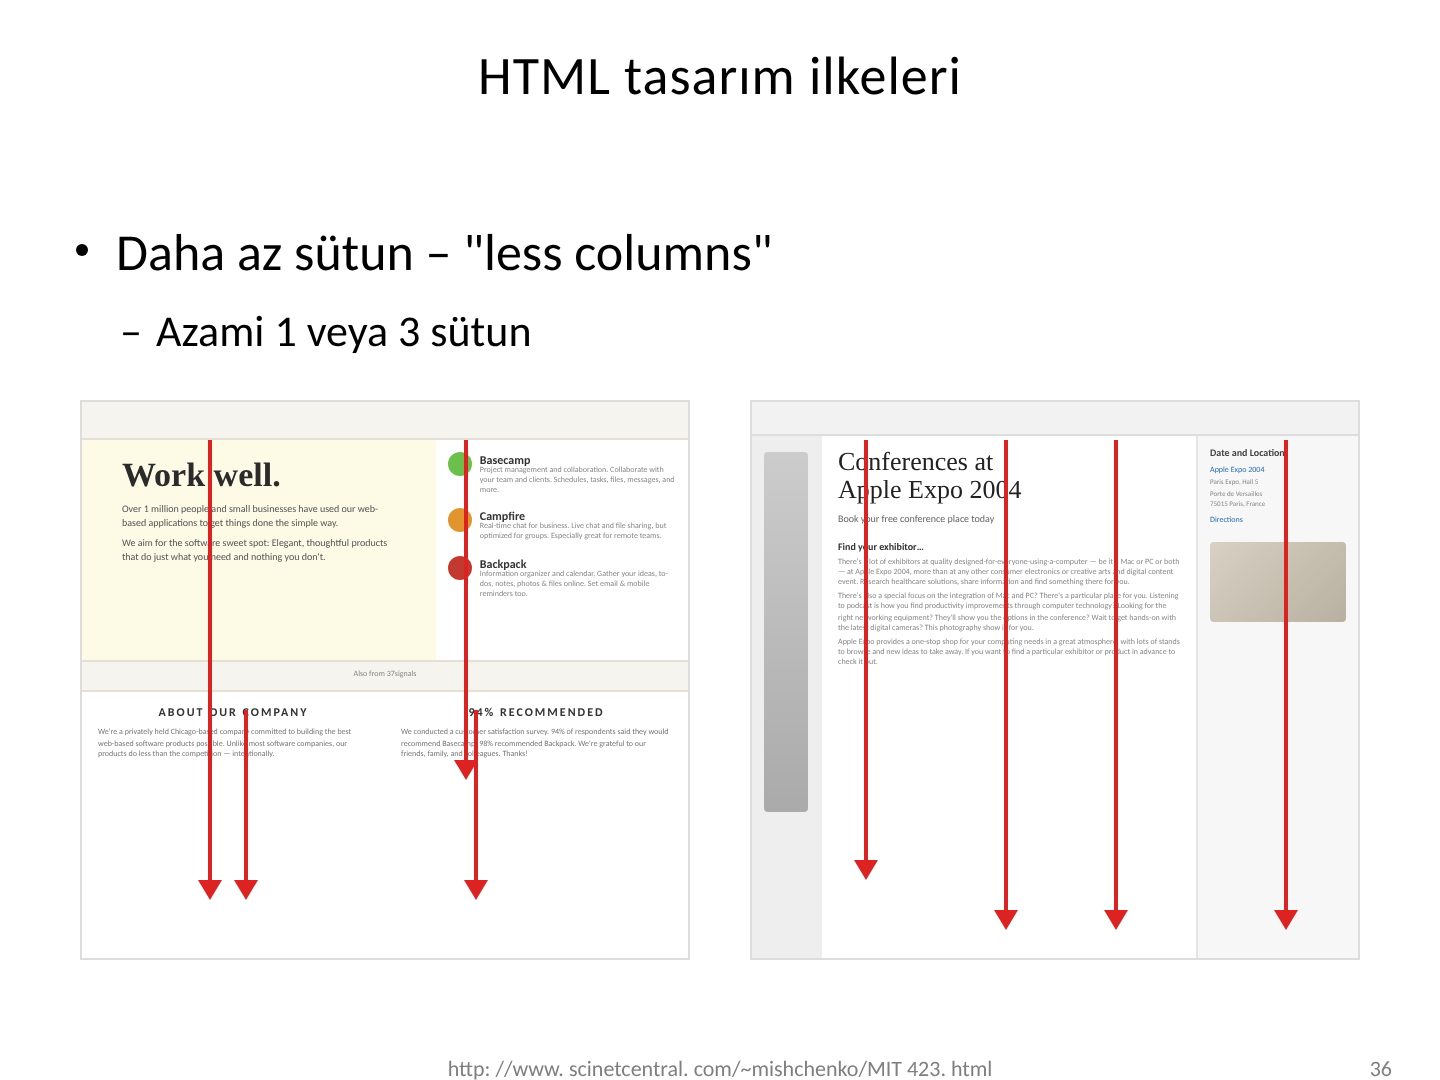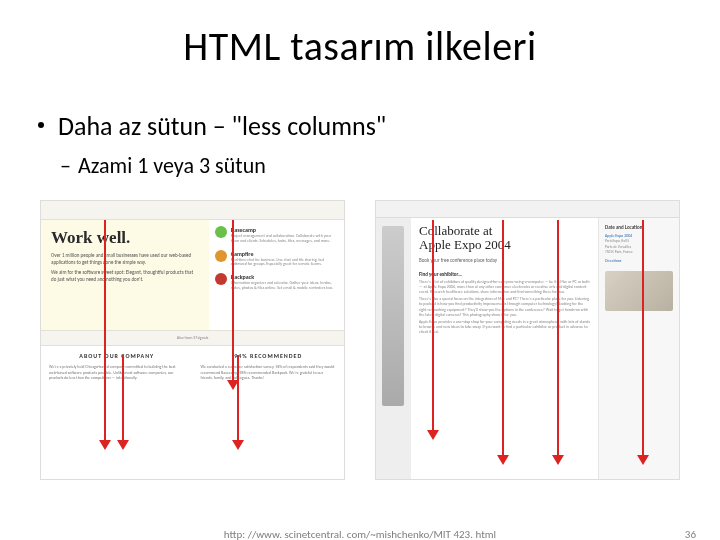--- a/index.html
+++ b/index.html
@@ -17,21 +17,21 @@
     position: relative;
     width: 720px;
     height: 540px;
   }
   .title {
     position: absolute;
     top: 22px;
     left: 0;
     width: 100%;
     text-align: center;
-    font-size: 40px;
+    font-size: 27px;
     font-weight: 400;
     letter-spacing: 0.5px;
   }
   .bullet1 {
     position: absolute;
     top: 110px;
     left: 40px;
     font-size: 26px;
   }
   .bullet1 .dot {
@@ -78,21 +78,21 @@
     background: #f6f4ef;
     border-bottom: 1px solid #e4e0d6;
   }
   .lp-hero {
     display: flex;
     height: 110px;
   }
   .lp-hero-left {
     flex: 1.2;
     background: #fdfae6;
-    padding: 8px 10px;
+    padding: 8px 20px;
   }
   .lp-hero-left .h {
     font-family: Georgia, serif;
     font-weight: 700;
     font-size: 17px;
     color: #2b2b2b;
     margin-bottom: 4px;
   }
   .lp-hero-left .p {
     font-size: 5px;
@@ -334,21 +334,21 @@
           <div class="pp">We conducted a customer satisfaction survey. 94% of respondents said they would recommend Basecamp; 98% recommended Backpack. We're grateful to our friends, family, and colleagues. Thanks!</div>
         </div>
       </div>
     </div>
 
     <div class="panel">
       <div class="rp-top"></div>
       <div class="rp-body">
         <div class="rp-left"></div>
         <div class="rp-main">
-          <div class="ch">Collaborate at</div>
+          <div class="ch">Conferences at</div>
           <div class="ch">Apple Expo 2004</div>
           <div class="cs">Book your free conference place today</div>
           <div class="sec">Find your exhibitor…</div>
           <div class="blk">There's a lot of exhibitors at quality designed-for-everyone-using-a-computer — be it a Mac or PC or both — at Apple Expo 2004, more than at any other consumer electronics or creative arts and digital content event. Research healthcare solutions, share information and find something there for you.</div>
           <div class="blk">There's also a special focus on the integration of Mac and PC? There's a particular place for you. Listening to podcast is how you find productivity improvements through computer technology? Looking for the right networking equipment? They'll show you the options in the conference? Wait to get hands-on with the latest digital cameras? This photography show is for you.</div>
           <div class="blk">Apple Expo provides a one-stop shop for your computing needs in a great atmosphere, with lots of stands to browse and new ideas to take away. If you want to find a particular exhibitor or product in advance to check it out.</div>
         </div>
         <div class="rp-side">
           <div class="sh">Date and Location</div>
           <div class="sl">Apple Expo 2004</div>

